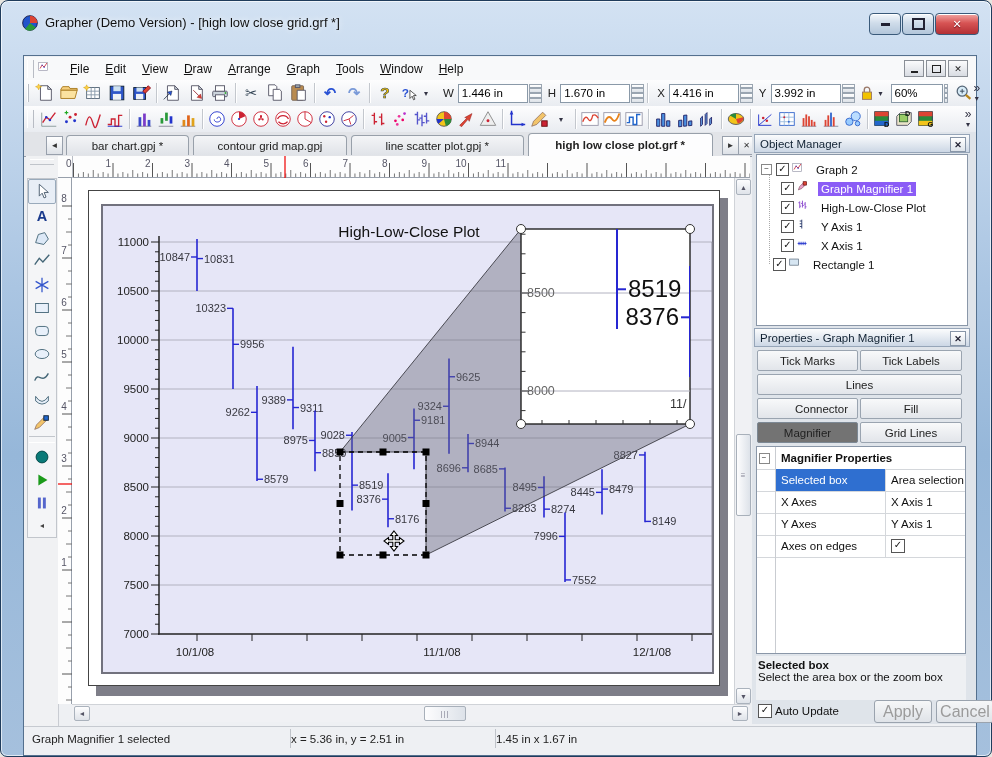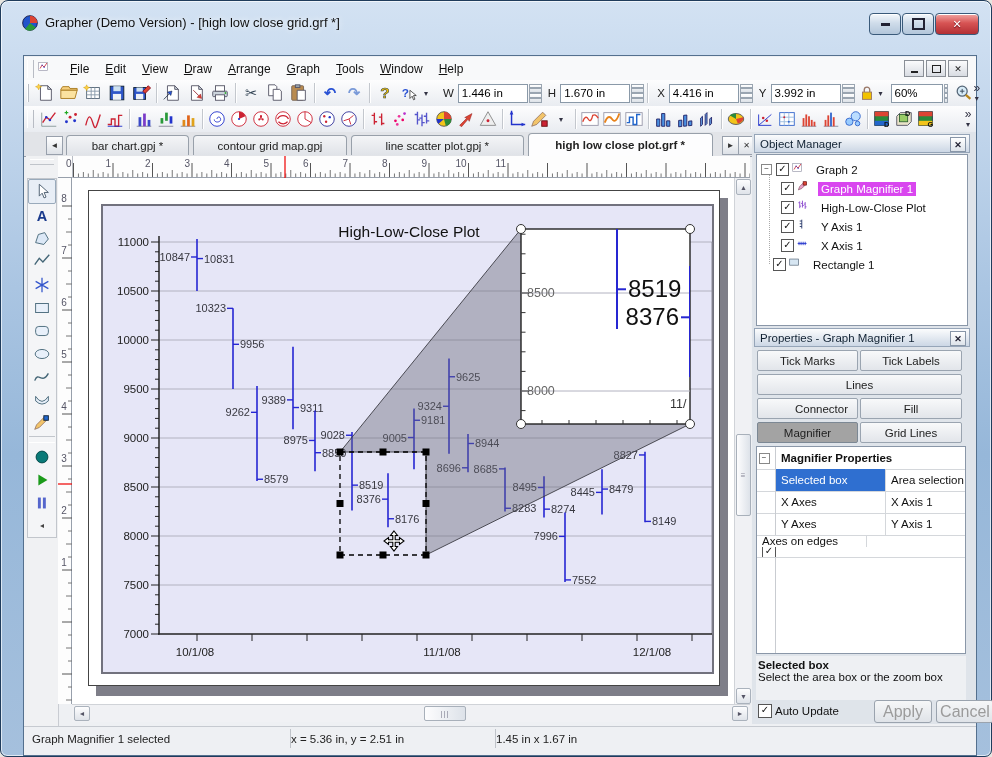--- a/index.html
+++ b/index.html
@@ -52,27 +52,27 @@
   .hscroll{position:absolute;left:48px;top:648px;width:678px;height:17px;background:#f0f1f4;border-top:1px solid #d0d3d8}
   .sbtn{position:absolute;background:linear-gradient(#fdfdfe,#dfe3e9);border:1px solid #aab2bc;border-radius:2px;display:flex;align-items:center;justify-content:center;font-size:7px;color:#556}
   .sthumb{position:absolute;background:linear-gradient(90deg,#fdfdfe,#dde2e9);border:1px solid #a8b0ba;border-radius:2px;display:flex;align-items:center;justify-content:center;color:#889;font-size:8px;letter-spacing:1px}
   
   .dock{position:absolute;left:728px;top:76px;width:224px;height:592px;background:#dfe4ea}
   .dhead{position:absolute;left:2px;width:216px;height:19px;background:linear-gradient(#fbfcfd,#ccd7e5);border:1px solid #96a5b8;font-size:11.5px;color:#123;display:flex;align-items:center;padding-left:5px;box-sizing:border-box}
   .dclose{position:absolute;right:3px;top:2px;width:14px;height:13px;border:1px solid #8896a8;background:linear-gradient(#fff,#dde3ea);font-size:9px;color:#223;display:flex;align-items:center;justify-content:center;font-weight:bold}
   .ombody{position:absolute;left:4px;top:22px;width:210px;height:170px;background:#fff;border:1px solid #8a97a8}
   .trow{position:absolute;height:19px;display:flex;align-items:center;font-size:11.5px;color:#111}
   .trow .lbl{padding:1px 3px;white-space:nowrap}
-  .trow .lbl.sel{background:#d946ef;color:#fff;outline:1px dotted #fff}
+  .trow .lbl.sel{background:#8b5cf6;color:#fff;outline:1px dotted #fff}
   .cb{width:11px;height:11px;border:1px solid #555;background:#fff;font-size:10px;line-height:10px;text-align:center;color:#111;margin-right:3px;flex:none}
   .expbox{width:9px;height:9px;border:1px solid #888;background:#fff;font-size:8px;line-height:7px;text-align:center;color:#333;margin-right:4px;flex:none}
   .ticon{width:17px;height:14px;margin-right:4px;flex:none;display:flex;align-items:center}
   
   .ptab{position:absolute;height:21px;background:linear-gradient(#f8f9fa,#e2e5ea);border:1px solid #9aa4b0;border-radius:2px;font-size:11.5px;color:#222;display:flex;align-items:center;justify-content:center;box-sizing:border-box}
-  .ptab.active{background:#a3a3a3;border-color:#7c8894}
+  .ptab.active{background:#737373;border-color:#7c8894}
   .pgrid{position:absolute;left:4px;width:210px;background:#fff;border:1px solid #8a97a8;box-sizing:border-box}
   .prow{position:absolute;left:0;width:100%;height:22px;border-bottom:1px solid #d4d7db;font-size:11.5px;display:flex}
   .prow .gut{width:18px;border-right:1px solid #c9ccd1;flex:none;display:flex;align-items:center;justify-content:center}
   .prow .nm{width:110px;border-right:1px solid #d4d7db;display:flex;align-items:center;padding-left:5px;box-sizing:border-box;color:#111}
   .prow .nm.sel{background:#2f6fd0;color:#fff}
   .prow .vl{flex:1;display:flex;align-items:center;padding-left:5px;overflow:hidden;white-space:nowrap;color:#111}
   .prow.hdr .nm{font-weight:bold;border-right:none;width:auto}
   .pdesc{position:absolute;left:4px;width:210px;font-size:11.5px;color:#111;background:#eef0f3;padding:3px 2px 0 2px;box-sizing:border-box}
   .btn{position:absolute;height:21px;border:1px solid #9aa3ae;border-radius:3px;background:linear-gradient(#f6f7f8,#dfe3e8);font-size:16px;color:#9b9b9b;display:flex;align-items:center;justify-content:center}
   
@@ -1265,21 +1265,21 @@
           <div class="prow" style="top: 44px;">
             <div class="gut"></div>
             <div class="nm">X Axes</div>
             <div class="vl">X Axis 1</div>
           </div>
           <div class="prow" style="top: 66px;">
             <div class="gut"></div>
             <div class="nm">Y Axes</div>
             <div class="vl">Y Axis 1</div>
           </div>
-          <div class="prow" style="top: 88px; flex-direction: column;">
+          <div class="prow" style="top: 88px;">
             <div class="gut"></div>
             <div class="nm">Axes on edges</div>
             <div class="vl">
               <div class="cb" style="width: 12px; height: 12px;">✓</div>
             </div>
           </div>
           <div style="position: absolute; left: 0px; top: 110px; width: 18px; height: 96px; border-right: 1px solid rgb(201, 204, 209);"></div>
         </div>
       <div class="pdesc" style="top:524px;height:44px">
         <div style="font-weight:bold">Selected box</div>

